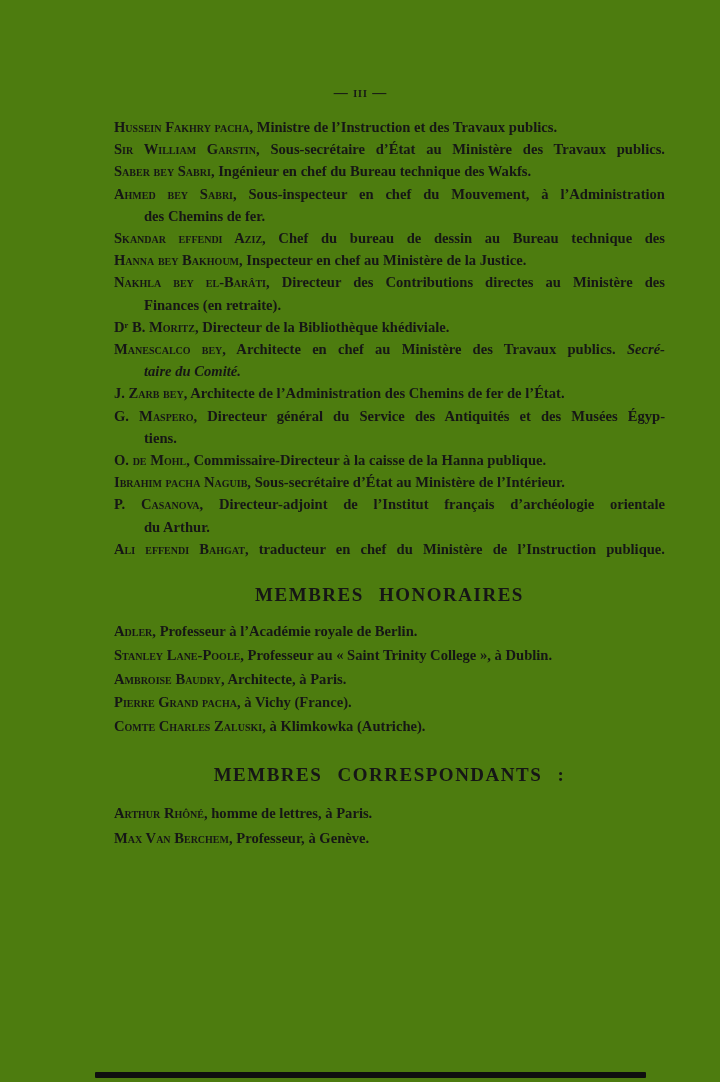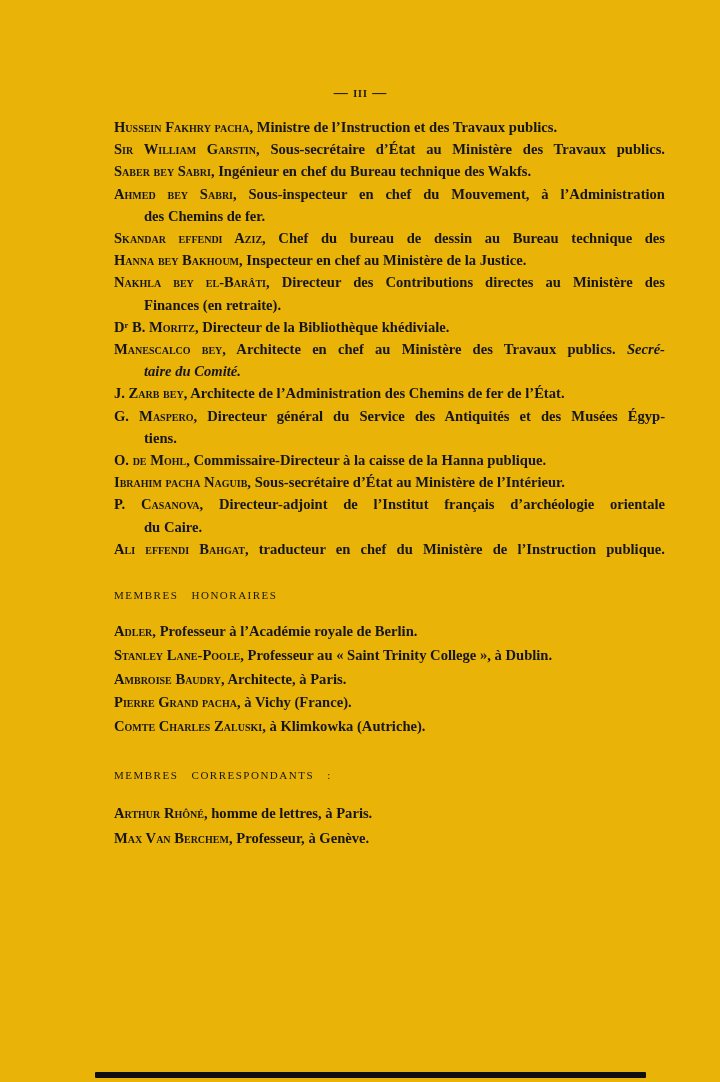--- a/index.html
+++ b/index.html
@@ -5,21 +5,21 @@
 <style>
   html,body{margin:0;padding:0;}
   body{
     width:720px;height:1082px;
     background:#ffffff;
     font-family:"Liberation Serif", serif;
     color:#161616;
     position:relative;
     overflow:hidden;
   }
-  .page{position:absolute;inset:0;background:#eab308;}
+  .page{position:absolute;inset:0;background:#4d7c0f;}
   .folio{
     position:absolute;top:86px;left:97px;width:527px;
     text-align:center;
     font-variant:small-caps;
     font-weight:bold;
     font-size:14px;line-height:14px;
     letter-spacing:1px;
   }
   #content{
     position:absolute;top:116px;left:114px;width:551px;
@@ -30,23 +30,23 @@
   }
   .entries.s0{line-height:22.2px;}
   .entries.s1{line-height:23.8px;}
   .entries.s2{line-height:25px;}
   .line{text-align:left;}
   .line.fill{text-align:justify;text-align-last:justify;}
   .line.ind{padding-left:30px;}
   .sc{font-variant:small-caps;}
   .it{font-style:italic;}
   .sec-title{
-    font-size:11px;line-height:16px;
-    font-weight:normal;
-    text-align:left;
+    font-size:19px;line-height:16px;
+    font-weight:bold;
+    text-align:center;
     letter-spacing:1.5px;
     word-spacing:9px;
   }
   .sec-title.t1{margin-top:27px;margin-bottom:17px;}
   .sec-title.t2{margin-top:28px;margin-bottom:18px;}
   .scan-bar{
     position:absolute;left:95px;top:1072px;width:551px;height:6px;
     background:#0f0f0f;border-radius:1px;
   }
 </style>
@@ -95,21 +95,21 @@
           <div class="line ind"><span>tiens.</span></div>
         </div>
         <div class="entry">
           <div class="line"><span class="sc">O. de Mohl</span><span>, Commissaire-Directeur à la caisse de la Hanna publique.</span></div>
         </div>
         <div class="entry">
           <div class="line"><span class="sc">Ibrahim pacha Naguib</span><span>, Sous-secrétaire d’État au Ministère de l’Intérieur.</span></div>
         </div>
         <div class="entry">
           <div class="line fill"><span class="sc">P. Casanova</span><span>, Directeur-adjoint de l’Institut français d’archéologie orientale</span></div>
-          <div class="line ind"><span>du Caire.</span></div>
+          <div class="line ind"><span>du Arthur.</span></div>
         </div>
         <div class="entry">
           <div class="line fill"><span class="sc">Ali effendi Bahgat</span><span>, traducteur en chef du Ministère de l’Instruction publique.</span></div>
         </div>
       </div>
       <div class="sec-title t1">MEMBRES HONORAIRES</div>
       <div class="entries s1">
         <div class="entry">
           <div class="line"><span class="sc">Adler</span><span>, Professeur à l’Académie royale de Berlin.</span></div>
         </div>

